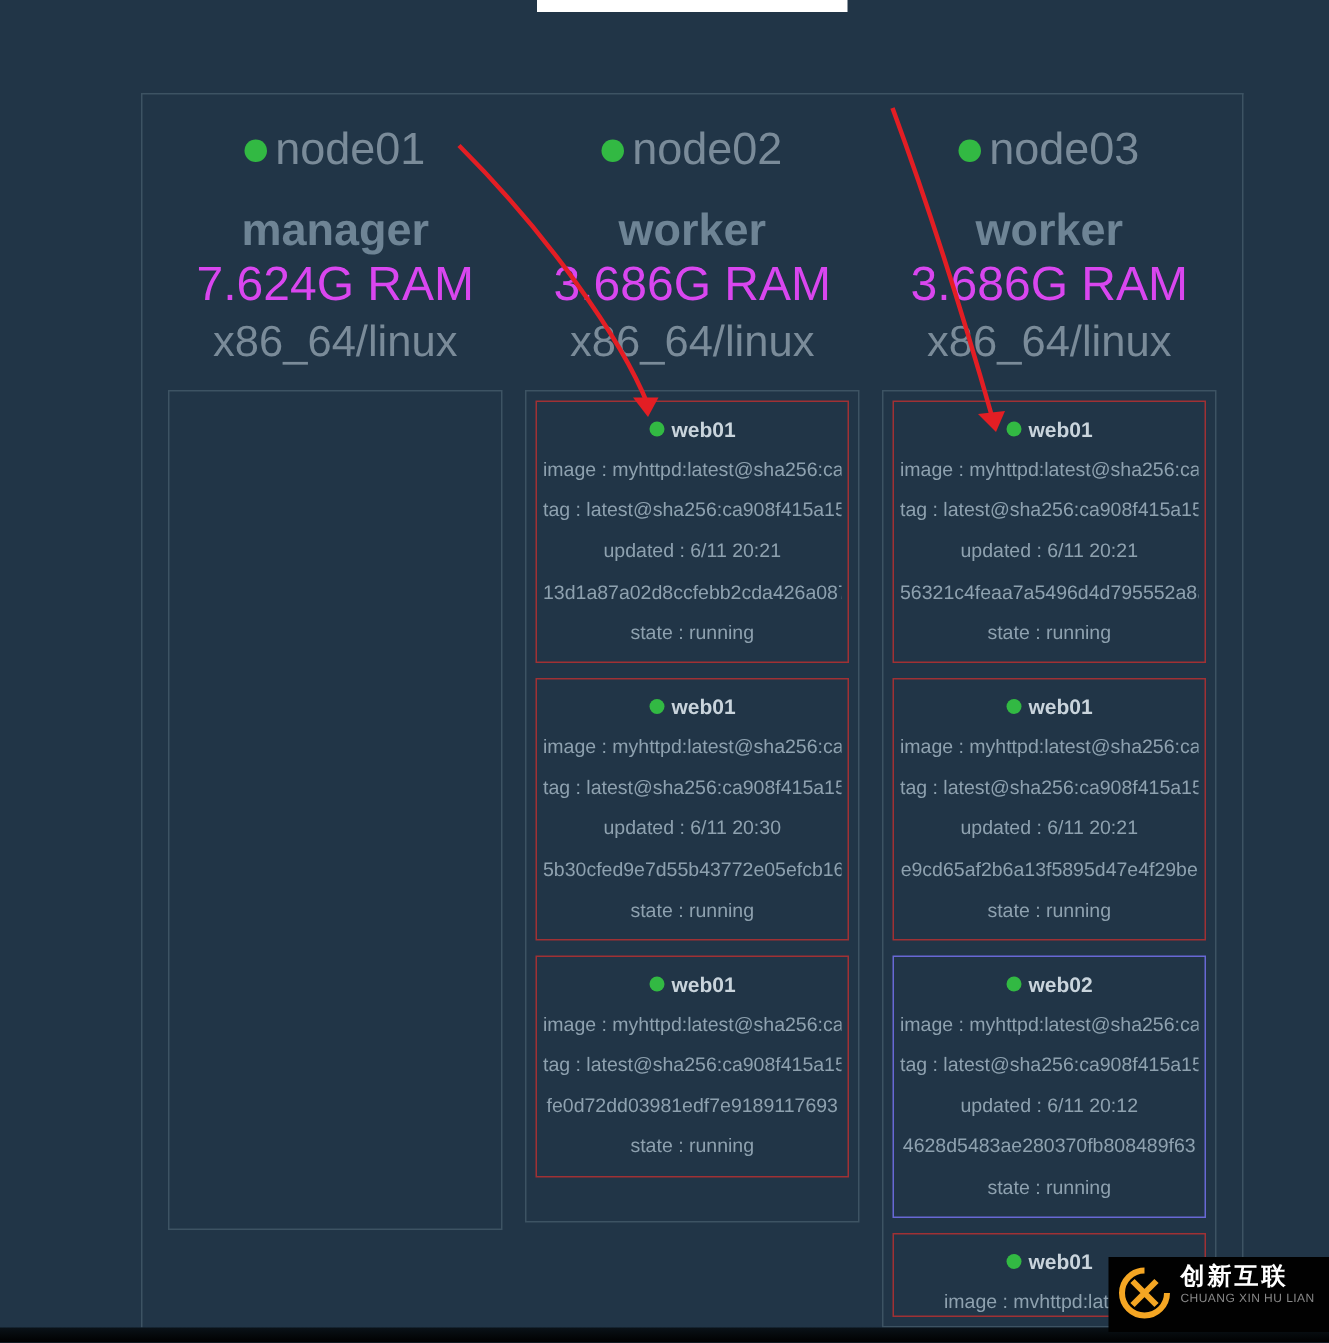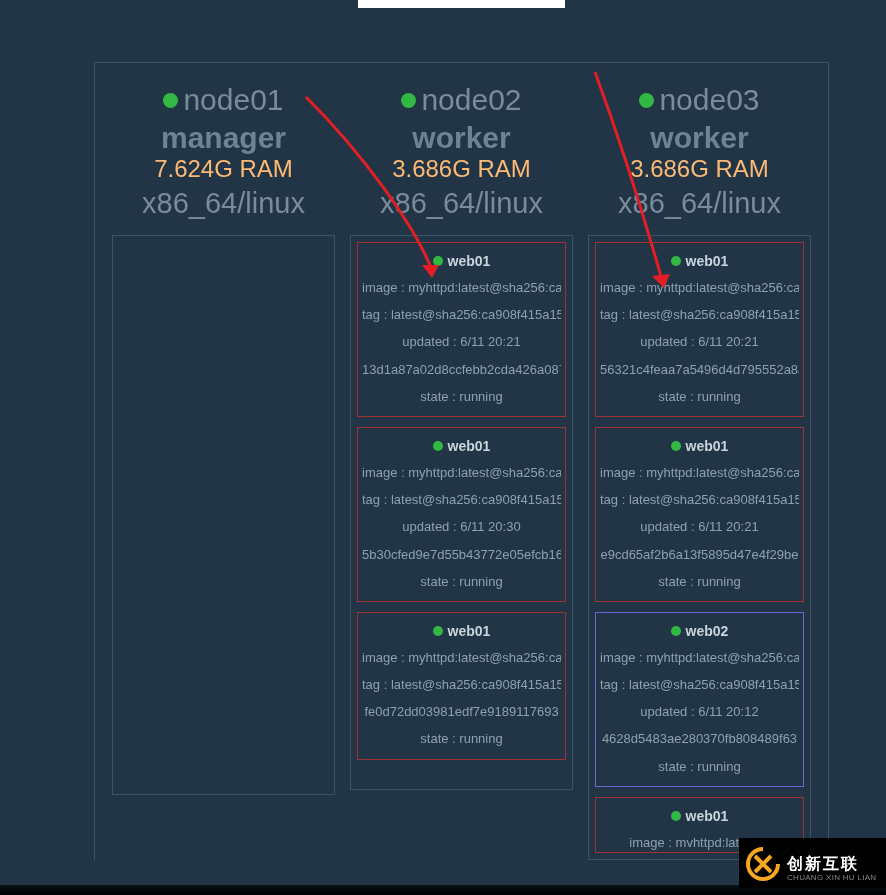--- a/index.html
+++ b/index.html
@@ -41,39 +41,39 @@
       display: flex;
       flex-direction: column;
       align-items: center;
     }
     .node-title {
       font-size: 30px;
       font-weight: 400;
       color: #7a8b99;
       display: flex;
       align-items: center;
-      margin-bottom: 4px;
+      margin-bottom: 20px;
     }
     .status-dot {
       width: 15px;
       height: 15px;
       border-radius: 50%;
       background: #32b943;
       display: inline-block;
       margin-right: 5px;
     }
     .node-role {
       font-size: 30px;
       font-weight: 700;
       color: #6e8495;
       margin-bottom: 0;
     }
     .node-ram {
-      font-size: 24px;
-      color: #fdba74;
+      font-size: 32px;
+      color: #d946ef;
       margin-bottom: 4px;
     }
     .node-arch {
       font-size: 29px;
       color: #7a8b99;
       margin-bottom: 15px;
     }
     .tasks-box {
       width: 223px;
       border: 1px solid #3d5363;
@@ -151,21 +151,21 @@
       background: linear-gradient(#0a1218, #000);
     }
     .watermark {
       position: absolute;
       bottom: 7px;
       right: 0;
       width: 147px;
       height: 50px;
       background: #010101;
       display: flex;
-      align-items: flex-end;
+      align-items: flex-start;
       padding: 6px;
     }
     .watermark-logo {
       width: 36px;
       height: 36px;
       position: relative;
       margin-right: 6px;
     }
     .watermark-text {
       display: flex;

